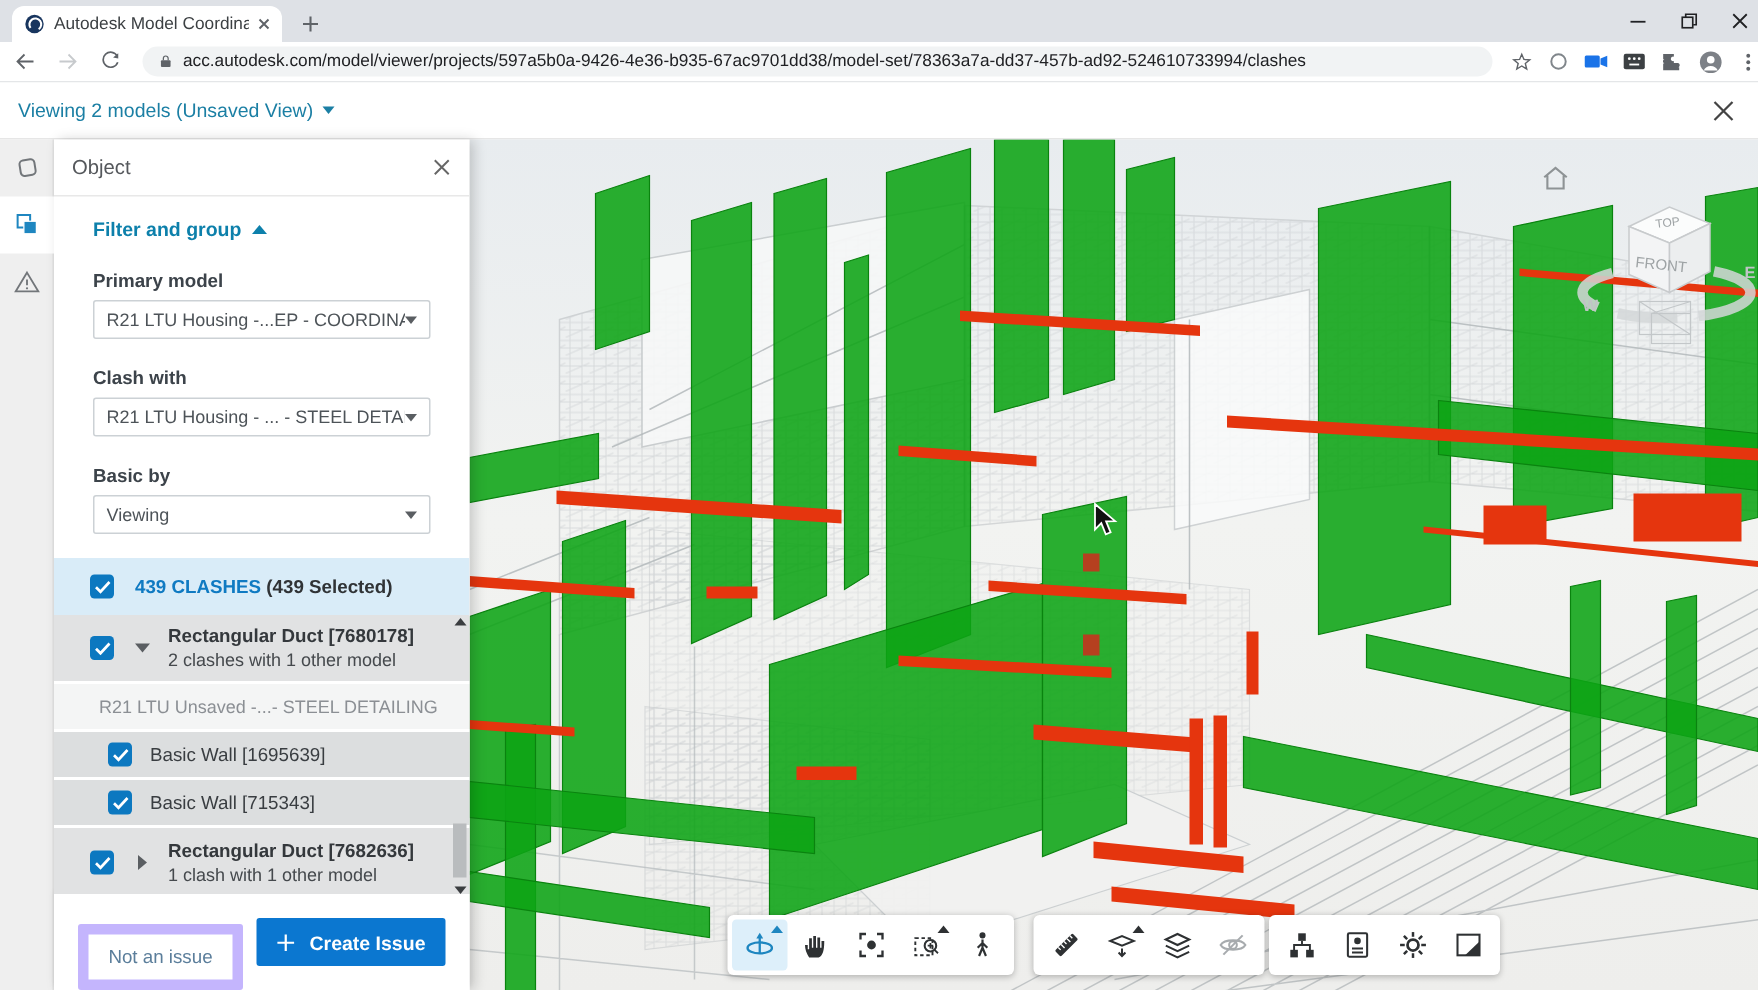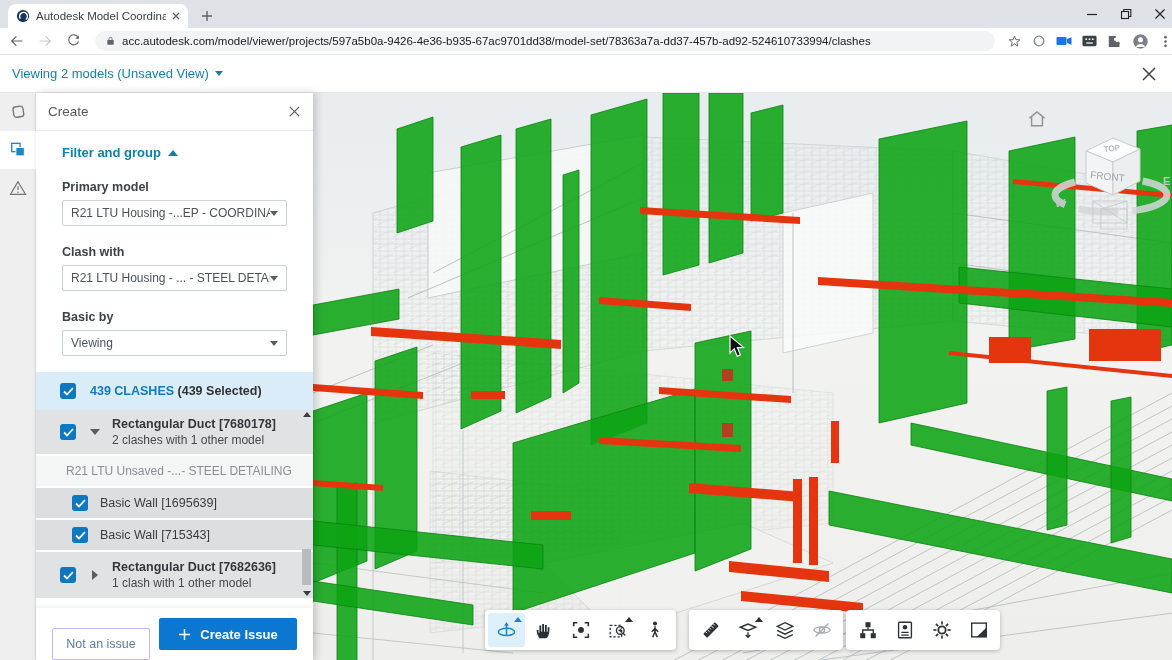--- a/index.html
+++ b/index.html
@@ -54,21 +54,21 @@
   .grow-sub{font-size:12px;color:#45494d;margin-top:2px;}
   .subheader{height:30px;background:#f4f5f5;border-bottom:2px solid #fff;display:flex;align-items:center;padding-left:30px;font-size:12px;color:#8b8f94;}
   .childrow{height:32px;background:#dcdedf;border-bottom:2px solid #fff;display:flex;align-items:center;padding-left:36px;box-sizing:border-box;}
   .childrow .lbl{margin-left:12px;font-size:12.5px;color:#393d41;}
   .vscroll{position:absolute;top:38px;right:1px;width:11px;height:188px;display:flex;flex-direction:column;align-items:center;z-index:6;}
   .vs-arrow-up{width:0;height:0;border-left:4px solid transparent;border-right:4px solid transparent;border-bottom:5px solid #3a3d40;margin-top:2px;}
   .vs-arrow-dn{width:0;height:0;border-left:4px solid transparent;border-right:4px solid transparent;border-top:5px solid #3a3d40;margin-bottom:2px;}
   .vs-track{flex:1;width:9px;position:relative;}
   .vs-thumb{position:absolute;top:132px;left:0;width:9px;height:36px;background:#b9bcbe;}
   .panel-footer{flex:0 0 50px;background:#fff;display:flex;align-items:center;gap:9px;padding:0 16px;box-sizing:border-box;box-shadow:0 -2px 4px rgba(0,0,0,.06);}
-  .btn-secondary{width:96px;height:30px;border:1px solid #c4b5fd;border-radius:2px;background:#fff;font-size:12.5px;color:#5b7e9b;display:flex;align-items:center;justify-content:center;margin-top:20px;}
+  .btn-secondary{width:96px;height:30px;border:7px solid #c4b5fd;border-radius:2px;background:#fff;font-size:12.5px;color:#5b7e9b;display:flex;align-items:center;justify-content:center;margin-top:20px;}
   .btn-primary{flex:1;height:32px;background:#0b77d0;border-radius:2px;color:#fff;font-size:13px;font-weight:700;display:flex;align-items:center;justify-content:center;gap:9px;}
   
   .viewer{position:absolute;top:93px;left:313px;width:859px;height:567px;overflow:hidden;background:linear-gradient(#e8ecef,#f2f3f1 45%,#eeeeec);}
   .vc-home{position:absolute;top:16px;left:714px;width:20px;height:20px;}
   .viewcube{position:absolute;top:30px;left:718px;width:141px;height:120px;}
   .toolbar-group{position:absolute;top:517px;height:40px;background:#fff;border-radius:4px;box-shadow:0 1px 4px rgba(0,0,0,.25);display:flex;align-items:center;padding:0 3px;}
   .tg1{left:172px;} .tg2{left:376px;} .tg3{left:533px;}
   .tool{width:37px;height:34px;display:flex;align-items:center;justify-content:center;border-radius:3px;position:relative;}
   .tool.active{background:#ddeffa;}
   .tool .flag{position:absolute;top:4px;right:3px;width:0;height:0;border-left:4px solid transparent;border-right:4px solid transparent;border-bottom:5px solid #1e86c0;}
@@ -193,21 +193,21 @@
     <svg width="20" height="20" viewBox="0 0 24 24">
       <path d="M12 4.5 21 19.5H3Z" fill="none" stroke="#72767a" stroke-width="1.5"></path>
       <path d="M12 10v4.5" stroke="#72767a" stroke-width="1.5"></path>
         <circle cx="12" cy="17" r="0.9" fill="#72767a"></circle>
     </svg>
   </div>
 </div>
 
 <div class="panel">
   <div class="panel-header">
-    <span class="panel-title">Create</span>
+    <span class="panel-title">Object</span>
     <svg width="13" height="13" viewBox="0 0 14 14">
       <path d="M2 2l10 10M12 2L2 12" stroke="#666" stroke-width="1.4"></path>
     </svg>
   </div>
 
   <div class="filter-block">
     <div class="fg-label">
       <span>Filter and group</span>
       <span class="caret-up"></span>
     </div>

